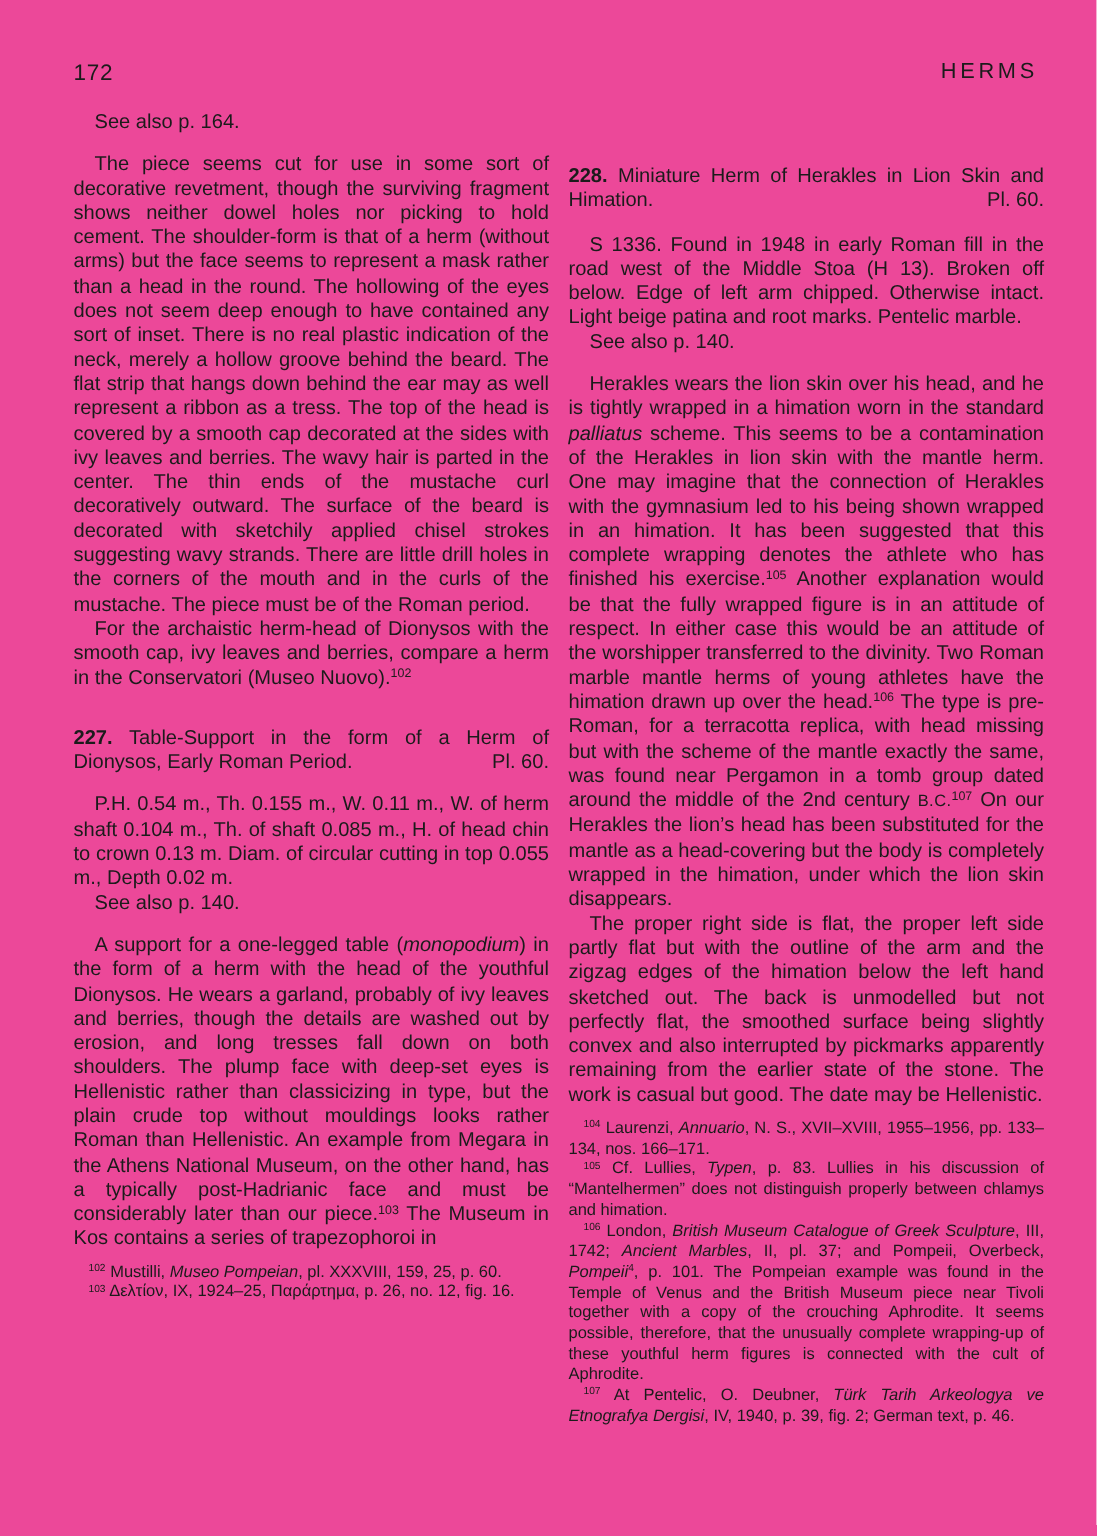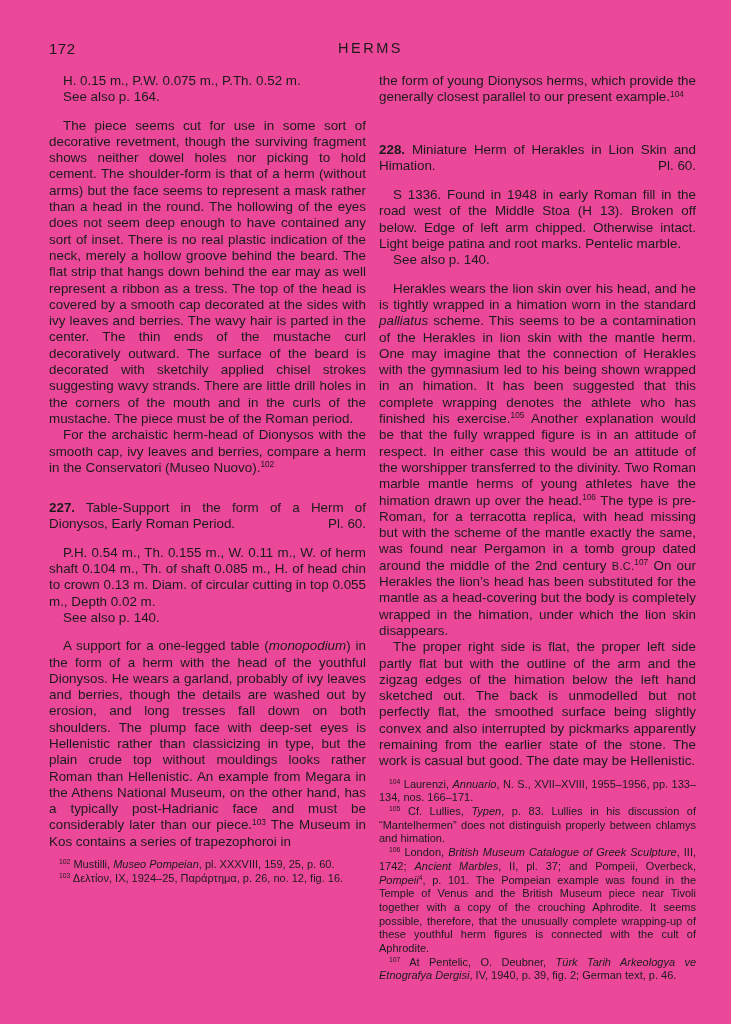--- a/index.html
+++ b/index.html
@@ -29,21 +29,21 @@
     left: 0;
     top: 0;
     font-size: 15px;
     letter-spacing: 0.5px;
   }
   .runhead {
     position: absolute;
     left: 0;
     right: 0;
     top: 0;
-    text-align: center;
+    text-align: right;
     font-size: 14.5px;
     letter-spacing: 2.5px;
   }
   .cols {
     position: absolute;
     top: 73px;
     left: 49px;
     display: flex;
     gap: 13px;
   }
@@ -77,38 +77,36 @@
 </head>
 <body>
 
 <div class="page">
   <div class="header">
     <div class="pageno">172</div>
     <div class="runhead">HERMS</div>
   </div>
   <div class="cols">
     <div class="col">
-        <div class="para ind nj"><span>H. 0.15 m., P.W. 0.075 m., P.Th. 0.52 m.</span></div>
         <div class="para ind nj"><span>See also p. 164.</span></div>
         <div style="height: 12px;"></div>
         <div class="para ind"><span>The piece seems cut for use in some sort of decorative revetment, though the surviving fragment shows neither dowel holes nor picking to hold cement. The shoulder-form is that of a herm (without arms) but the face seems to represent a mask rather than a head in the round. The hollowing of the eyes does not seem deep enough to have contained any sort of inset. There is no real plastic indication of the neck, merely a hollow groove behind the beard. The flat strip that hangs down behind the ear may as well represent a ribbon as a tress. The top of the head is covered by a smooth cap decorated at the sides with ivy leaves and berries. The wavy hair is parted in the center. The thin ends of the mustache curl decoratively outward. The surface of the beard is decorated with sketchily applied chisel strokes suggesting wavy strands. There are little drill holes in the corners of the mouth and in the curls of the mustache. The piece must be of the Roman period.</span></div>
         <div class="para ind"><span>For the archaistic herm-head of Dionysos with the smooth cap, ivy leaves and berries, compare a herm in the Conservatori (Museo Nuovo).</span><span class="sup">102</span></div>
         <div style="height: 24px;"></div>
         <div class="heading"><span class="bd">227.</span><span> Table-Support in the form of a Herm of Dionysos, Early Roman Period.</span><span class="plate">Pl. 60.</span></div>
         <div style="height: 12px;"></div>
         <div class="para ind"><span>P.H. 0.54 m., Th. 0.155 m., W. 0.11 m., W. of herm shaft 0.104 m., Th. of shaft 0.085 m., H. of head chin to crown 0.13 m. Diam. of circular cutting in top 0.055 m., Depth 0.02 m.</span></div>
         <div class="para ind nj"><span>See also p. 140.</span></div>
         <div style="height: 12px;"></div>
         <div class="para ind"><span>A support for a one-legged table (</span><span class="it">monopodium</span><span>) in the form of a herm with the head of the youthful Dionysos. He wears a garland, probably of ivy leaves and berries, though the details are washed out by erosion, and long tresses fall down on both shoulders. The plump face with deep-set eyes is Hellenistic rather than classicizing in type, but the plain crude top without mouldings looks rather Roman than Hellenistic. An example from Megara in the Athens National Museum, on the other hand, has a typically post-Hadrianic face and must be considerably later than our piece.</span><span class="sup">103</span><span> The Museum in Kos contains a series of trapezophoroi in</span></div>
         <div style="height: 8px;"></div>
         <div class="footnote"><span class="sup">102</span><span> Mustilli, </span><span class="it">Museo Pompeian</span><span>, pl. XXXVIII, 159, 25, p. 60.</span></div>
         <div class="footnote"><span class="sup">103</span><span> Δελτίον, IX, 1924–25, Παράρτημα, p. 26, no. 12, fig. 16.</span></div>
       </div>
     <div class="col">
-        <div class="para"><span>the form of young Dionysos herms, which provide the generally closest parallel to our present example.</span><span class="sup">104</span></div>
         <div style="height: 36px;"></div>
         <div class="heading"><span class="bd">228.</span><span> Miniature Herm of Herakles in Lion Skin and Himation.</span><span class="plate">Pl. 60.</span></div>
         <div style="height: 13px;"></div>
         <div class="para ind"><span>S 1336. Found in 1948 in early Roman fill in the road west of the Middle Stoa (H 13). Broken off below. Edge of left arm chipped. Otherwise intact. Light beige patina and root marks. Pentelic marble.</span></div>
         <div class="para ind nj"><span>See also p. 140.</span></div>
         <div style="height: 12px;"></div>
         <div class="para ind"><span>Herakles wears the lion skin over his head, and he is tightly wrapped in a himation worn in the standard </span><span class="it">palliatus</span><span> scheme. This seems to be a contamination of the Herakles in lion skin with the mantle herm. One may imagine that the connection of Herakles with the gymnasium led to his being shown wrapped in an himation. It has been suggested that this complete wrapping denotes the athlete who has finished his exercise.</span><span class="sup">105</span><span> Another explanation would be that the fully wrapped figure is in an attitude of respect. In either case this would be an attitude of the worshipper transferred to the divinity. Two Roman marble mantle herms of young athletes have the himation drawn up over the head.</span><span class="sup">106</span><span> The type is pre-Roman, for a terracotta replica, with head missing but with the scheme of the mantle exactly the same, was found near Pergamon in a tomb group dated around the middle of the 2nd century </span><span class="sc">B.C.</span><span class="sup">107</span><span> On our Herakles the lion’s head has been substituted for the mantle as a head-covering but the body is completely wrapped in the himation, under which the lion skin disappears.</span></div>
         <div class="para ind"><span>The proper right side is flat, the proper left side partly flat but with the outline of the arm and the zigzag edges of the himation below the left hand sketched out. The back is unmodelled but not perfectly flat, the smoothed surface being slightly convex and also interrupted by pickmarks apparently remaining from the earlier state of the stone. The work is casual but good. The date may be Hellenistic.</span></div>
         <div style="height: 8px;"></div>
         <div class="footnote"><span class="sup">104</span><span> Laurenzi, </span><span class="it">Annuario</span><span>, N. S., XVII–XVIII, 1955–1956, pp. 133–134, nos. 166–171.</span></div>

